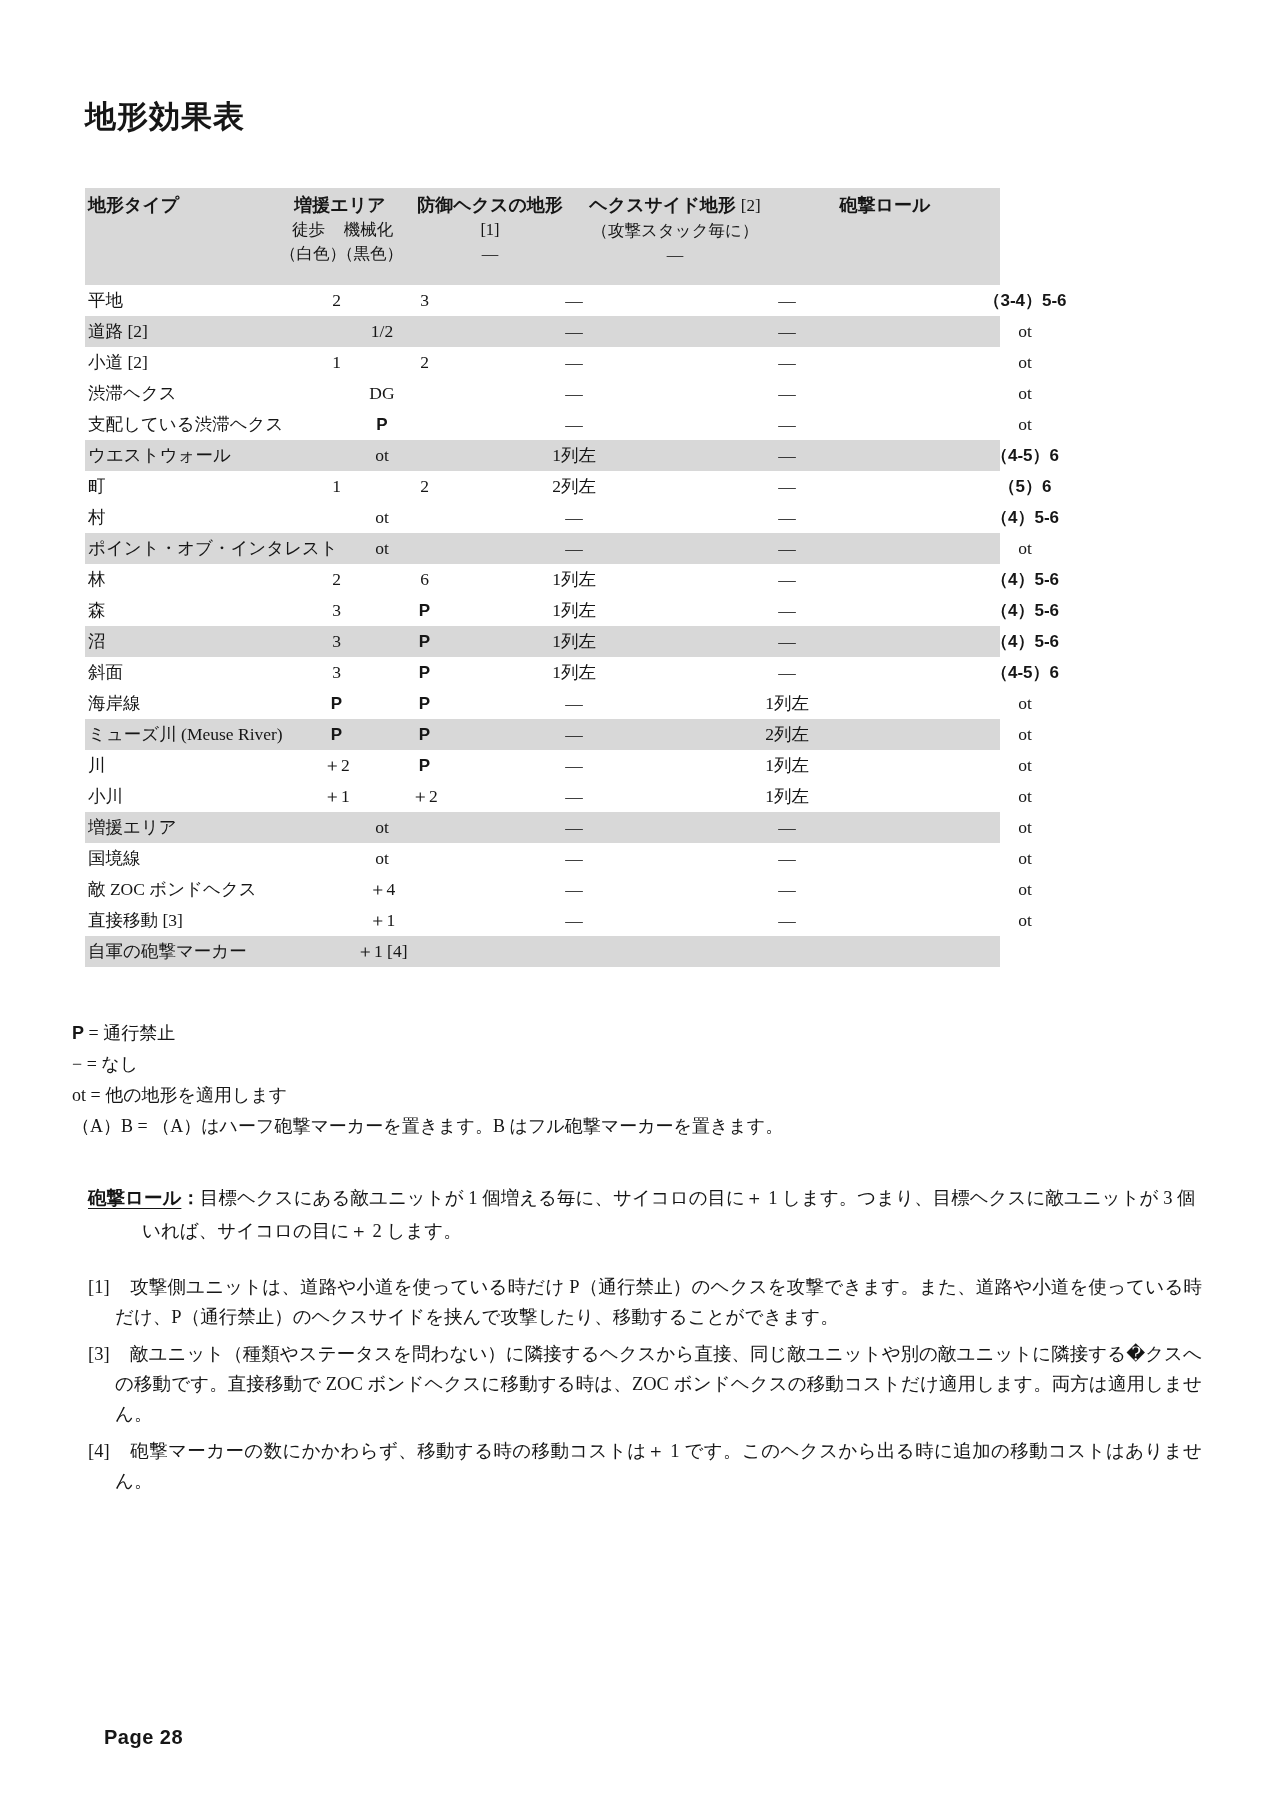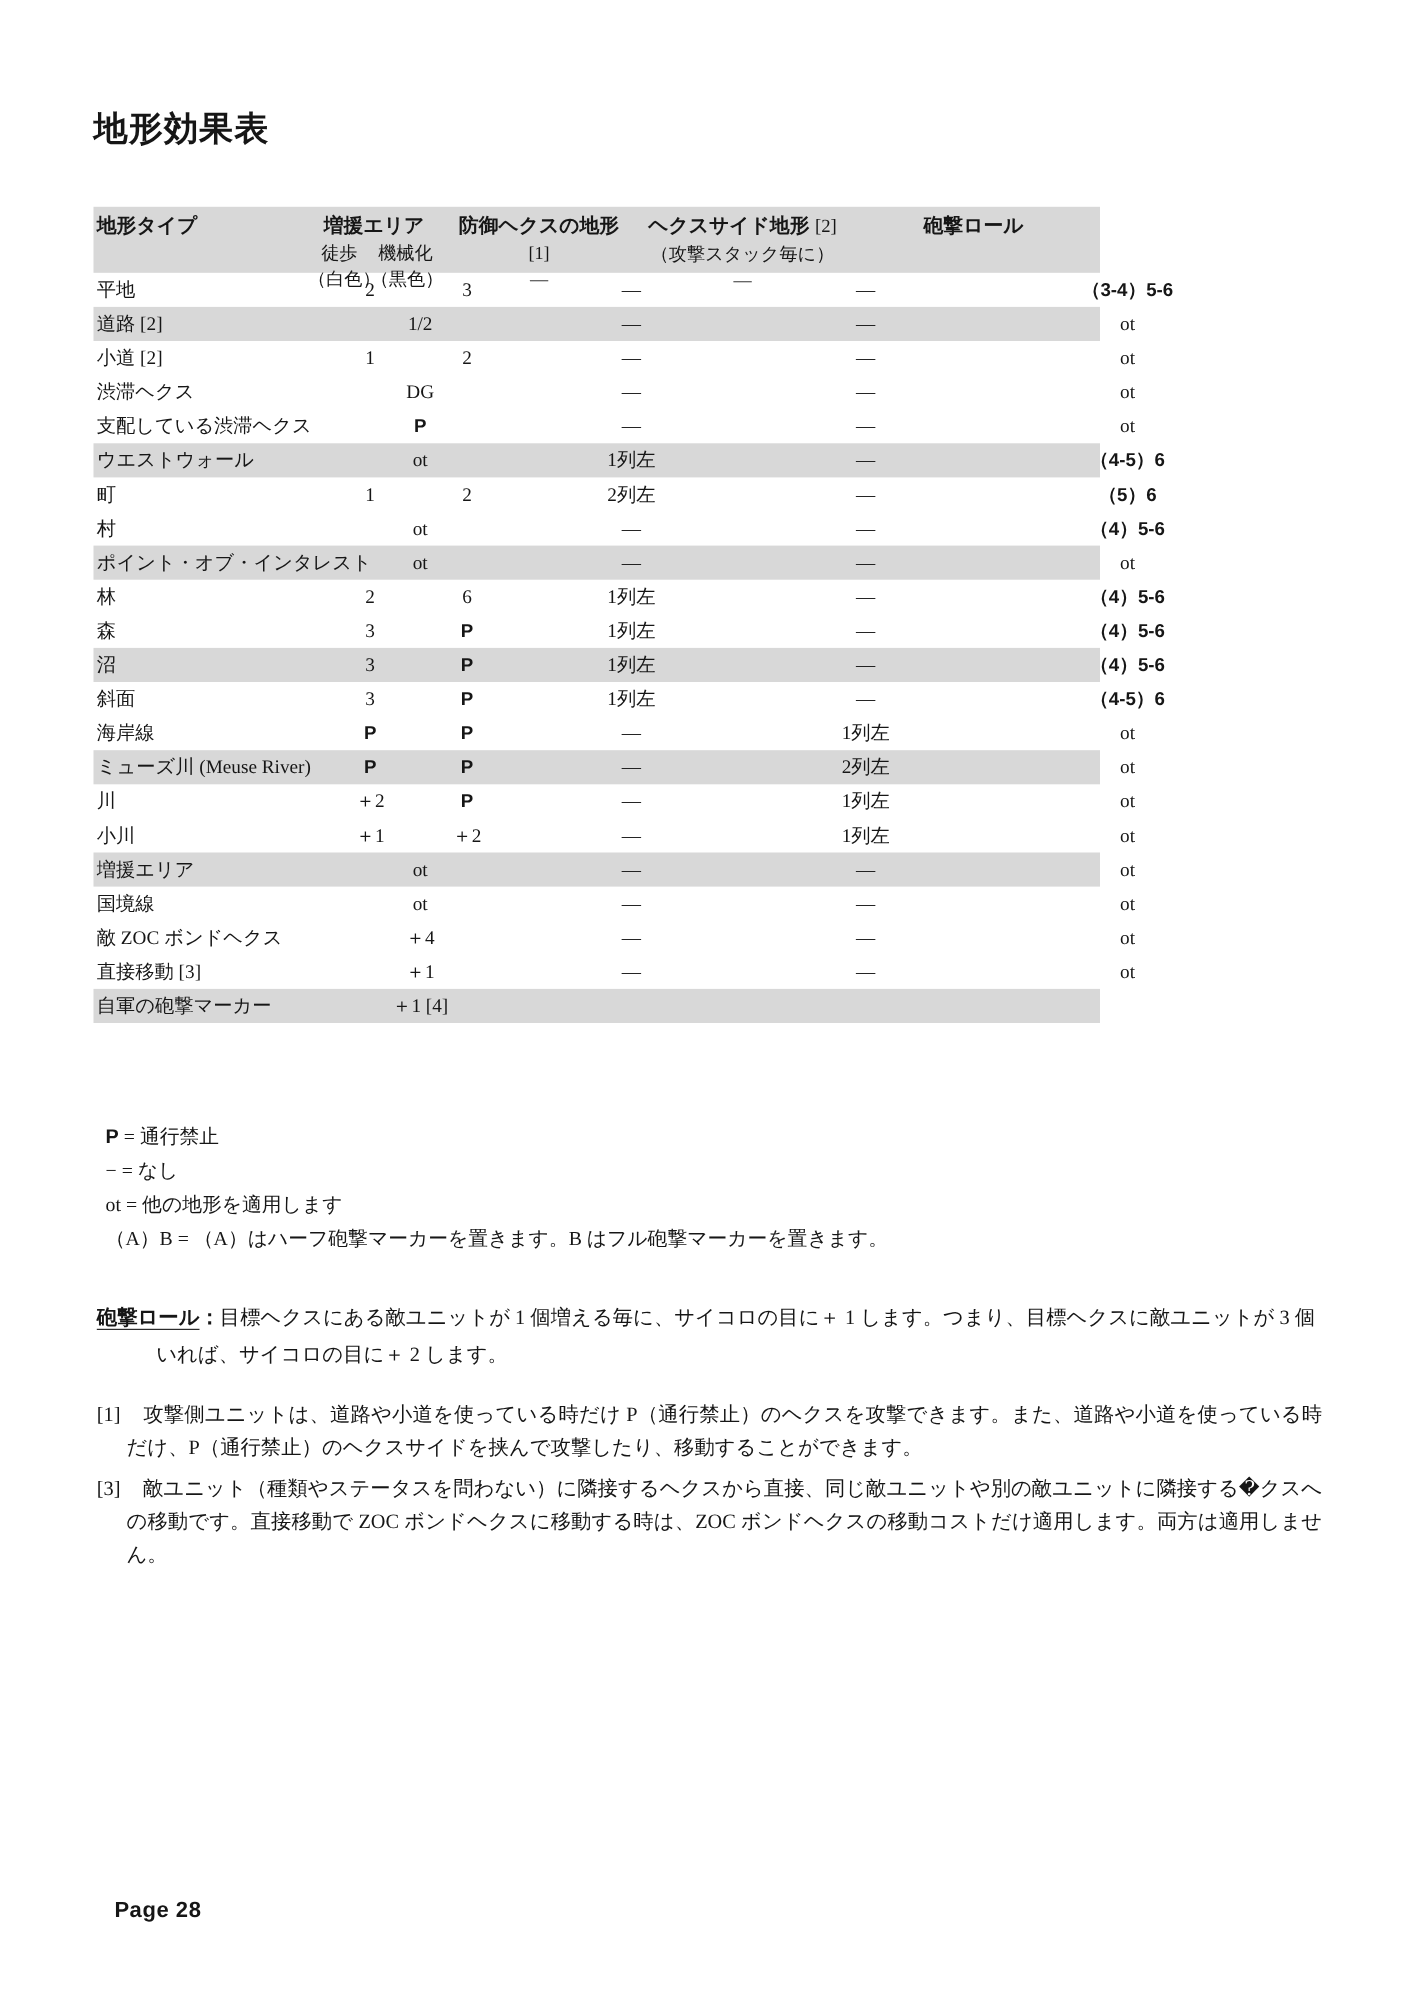--- a/index.html
+++ b/index.html
@@ -14,21 +14,21 @@
     font-weight:bold;font-size:31px;letter-spacing:1px;
   }
   
   .tbl{position:absolute;left:85px;top:188px;width:915px;}
   .shaded{background:#d8d8d8;}
   .hgrid,.trow{
     display:grid;
     grid-template-columns:195px 57px 63px 180px 190px 230px;
     align-items:center;
   }
-  .hgrid{height:60px;align-items:start;padding-top:4px;box-sizing:border-box;}
+  .hgrid{height:97px;align-items:start;padding-top:4px;box-sizing:border-box;}
   .trow{height:31px;gap:28px;}
   .cell{
     text-align:center;font-size:17.5px;white-space:nowrap;line-height:31px;
   }
   .c-terrain{text-align:left;padding-left:3px;overflow:visible;}
   .c-span{grid-column:2 / 4;}
   .b{
     font-family:"Liberation Sans","DejaVu Sans",sans-serif;
     font-weight:bold;font-size:17px;
   }
@@ -37,21 +37,21 @@
   .hc .th{
     font-family:"Liberation Sans","DejaVu Sans",sans-serif;
     font-weight:bold;font-size:18px;line-height:26px;
   }
   .hc .ref{font-family:"Liberation Serif","DejaVu Serif",serif;font-weight:normal;font-size:17px;}
   .hsubrow{display:grid;grid-template-columns:57px 63px;}
   .hsub{font-size:16.5px;line-height:24px;text-align:center;white-space:nowrap;}
   .hc-terrain{text-align:left;padding-left:3px;}
   .hc-cost{grid-column:2 / 4;}
   
-  .legend{position:absolute;left:96px;top:1018px;font-size:18px;}
+  .legend{position:absolute;left:72px;top:1018px;font-size:18px;}
   .leg-line{line-height:31px;white-space:nowrap;}
   .leg-line .b{font-size:18px;}
   
   .note{
     position:absolute;left:88px;top:1181px;width:1112px;
     font-size:18.5px;line-height:33px;
     padding-left:54px;text-indent:-54px;box-sizing:border-box;
   }
   .note-label{
     font-family:"Liberation Sans","DejaVu Sans",sans-serif;
@@ -282,15 +282,16 @@
     <div class="leg-line"><span>（A）B</span><span> = </span><span>（A）はハーフ砲撃マーカーを置きます。B はフル砲撃マーカーを置きます。</span></div>
   </div>
 
 <div class="note">
   <span class="note-label">砲撃ロール</span><span class="note-label" style="text-decoration:none;">：</span><span>目標ヘクスにある敵ユニットが 1 個増える毎に、サイコロの目に＋ 1 します。つまり、目標ヘクスに敵ユニットが 3 個いれば、サイコロの目に＋ 2 します。</span>
 </div>
 
 <div class="fns" id="footnotes">
     <div class="fn"><span class="fn-marker">[1]</span><span>攻撃側ユニットは、道路や小道を使っている時だけ P（通行禁止）のヘクスを攻撃できます。また、道路や小道を使っている時だけ、P（通行禁止）のヘクスサイドを挟んで攻撃したり、移動することができます。</span></div>
     <div class="fn"><span class="fn-marker">[3]</span><span>敵ユニット（種類やステータスを問わない）に隣接するヘクスから直接、同じ敵ユニットや別の敵ユニットに隣接する�クスへの移動です。直接移動で ZOC ボンドヘクスに移動する時は、ZOC ボンドヘクスの移動コストだけ適用します。両方は適用しません。</span></div>
+    <div class="fn"><span class="fn-marker">[4]</span><span>砲撃マーカーの数にかかわらず、移動する時の移動コストは＋ 1 です。このヘクスから出る時に追加の移動コストはありません。</span></div>
   </div>
 
 <div class="pageno">Page 28</div>
 
 </body></html>

